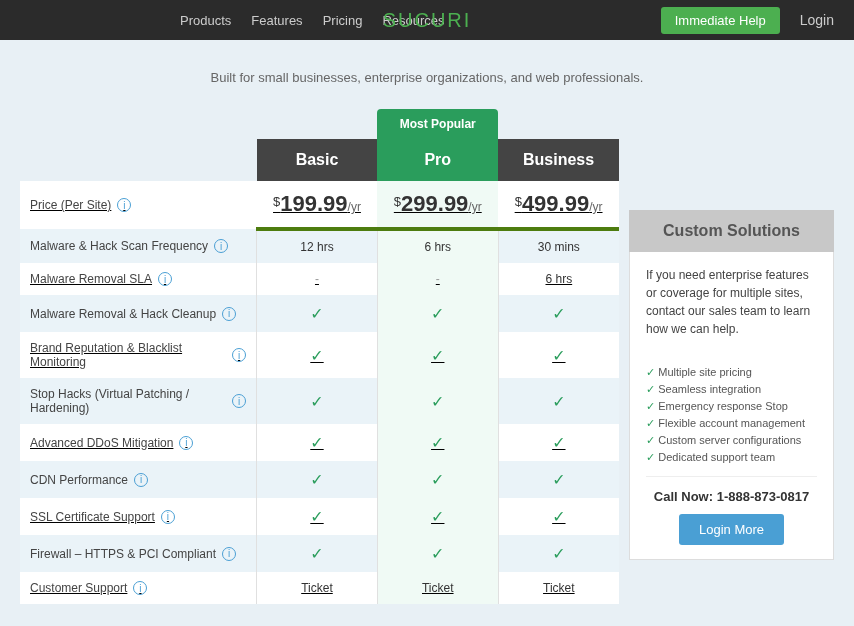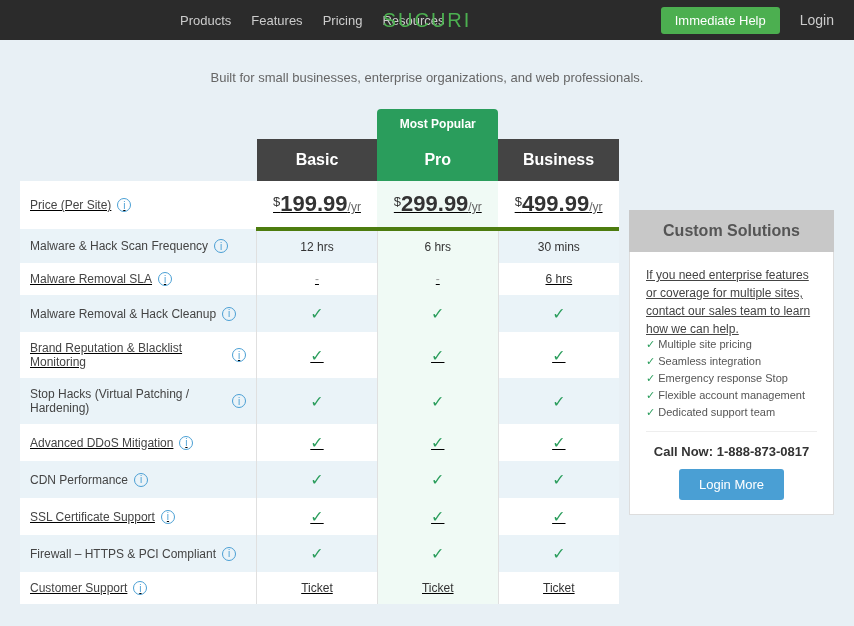--- a/index.html
+++ b/index.html
@@ -162,22 +162,21 @@
     }
     .check { color: #2a9d5c; font-size: 16px; }
     .dash { color: #999; }
     .custom-panel-inner {
       padding: 14px 16px;
     }
     .custom-desc {
       font-size: 12px;
       color: #444;
       line-height: 1.5;
-      margin-bottom: 0;
-      text-decoration: underline;
+      margin-bottom: 28px;
     }
     .custom-feature {
       font-size: 11px;
       color: #555;
       margin-bottom: 4px;
     }
     .custom-feature::before { content: '✓ '; color: #2a9d5c; }
     .custom-divider { border: none; border-top: 1px solid #eee; margin: 12px 0; }
     .custom-call {
       text-align: center;
@@ -392,20 +391,21 @@
 
     <div style="width:205px; margin-left:10px; margin-top:54px;">
       <div class="plan-header-custom">Custom Solutions</div>
       <div class="custom-panel-inner" style="background:white; border:1px solid #ddd; border-top:none;">
         <p class="custom-desc">If you need enterprise features or coverage for multiple sites, contact our sales team to learn how we can help.</p>
         <div>
           <div class="custom-feature">Multiple site pricing</div>
           <div class="custom-feature">Seamless integration</div>
           <div class="custom-feature">Emergency response Stop</div>
           <div class="custom-feature">Flexible account management</div>
+          <div class="custom-feature">Custom server configurations</div>
           <div class="custom-feature">Dedicated support team</div>
         </div>
         <hr class="custom-divider">
         <p class="custom-call">Call Now: 1-888-873-0817</p>
         <button class="learn-more-btn">Login More</button>
       </div>
     </div>
   </div>
 </div>
 

